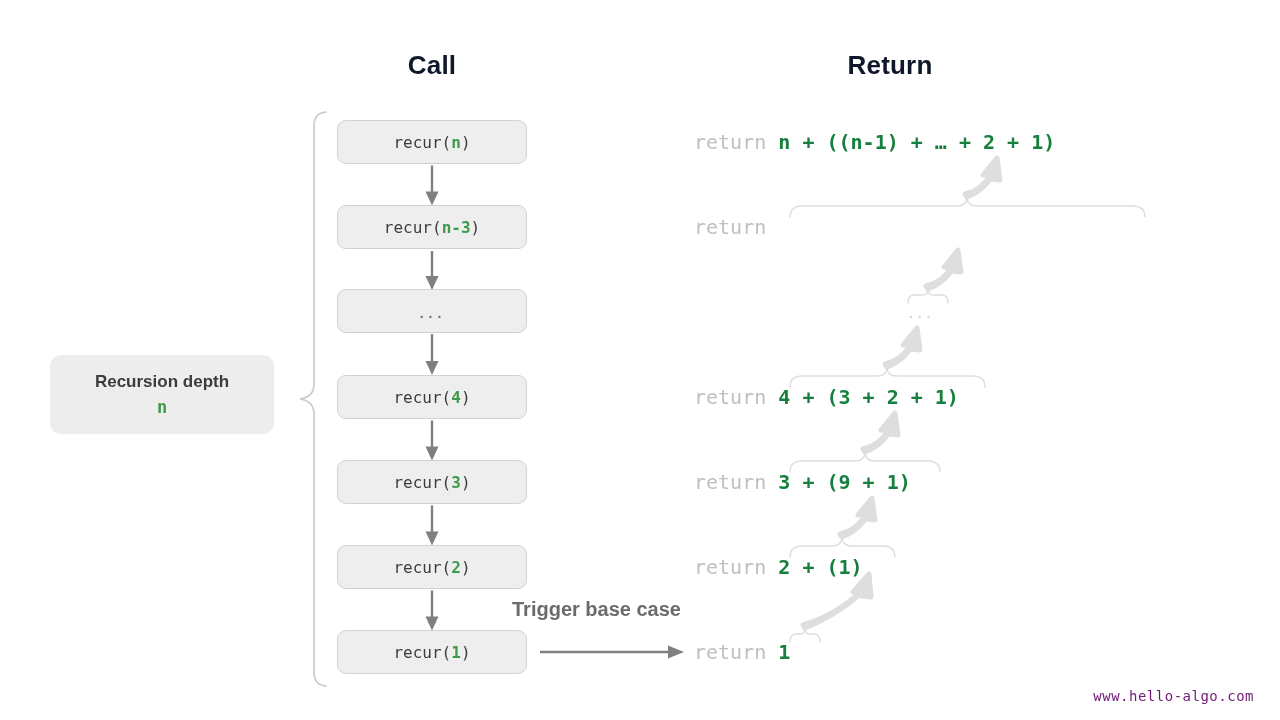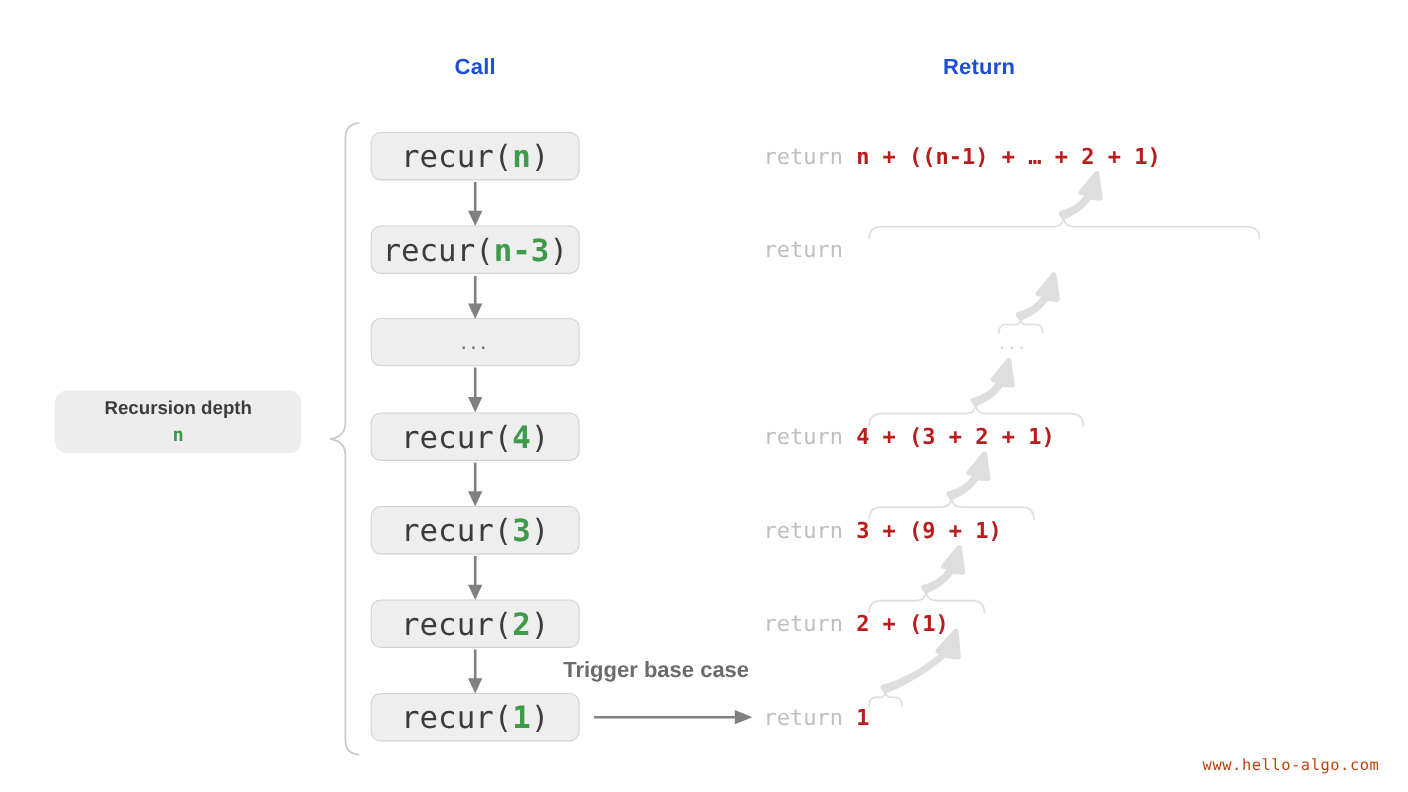--- a/index.html
+++ b/index.html
@@ -8,23 +8,23 @@
     background:#ffffff;
     font-family:"Liberation Sans",sans-serif;
     overflow:hidden;
   }
   #stage{position:relative;width:1280px;height:720px;}
 
   
   .col-header{
     position:absolute;
     font-family:"Liberation Sans",sans-serif;
-    font-size:20px;
+    font-size:26px;
     font-weight:bold;
-    color:#1d4ed8;
+    color:#0f172a;
     text-align:center;
     white-space:nowrap;
     letter-spacing:0.2px;
   }
   #header-call{left:332px;top:50px;width:200px;}
   #header-return{left:790px;top:50px;width:200px;}
 
   
   .call-box{
     position:absolute;
@@ -32,42 +32,42 @@
     width:190px;
     height:44px;
     box-sizing:border-box;
     background:#eeeeee;
     border:1.4px solid #d2d2d2;
     border-radius:9px;
     display:flex;
     align-items:center;
     justify-content:center;
     font-family:"DejaVu Sans Mono","Liberation Mono",monospace;
-    font-size:28px;
+    font-size:16px;
     color:#3c3c3c;
     letter-spacing:0px;
     white-space:pre;
   }
   .call-box .arg{color:#3f9a4b;font-weight:bold;}
   .call-box.ellipsis{
     font-family:"Liberation Sans",sans-serif;
     font-size:21px;
     color:#6d6d6d;
     letter-spacing:3px;
   }
 
   
   .down-arrow{position:absolute;left:414px;width:36px;height:44px;}
 
   
   #depth-brace{position:absolute;left:296px;top:110px;width:36px;height:578px;}
   #depth-label{
     position:absolute;
     left:50px;top:355px;
-    width:224px;height:57px;
+    width:224px;height:79px;
     background:#ededed;
     border-radius:11px;
     display:flex;
     flex-direction:column;
     align-items:center;
     justify-content:center;
     gap:5px;
   }
   #depth-label .title{
     font-size:17px;font-weight:bold;color:#3c3c3c;
@@ -94,36 +94,36 @@
     left:694px;
     height:30px;
     display:flex;
     align-items:center;
     font-family:"DejaVu Sans Mono","Liberation Mono",monospace;
     font-size:20px;
     white-space:pre;
     color:#bfbfbf;
   }
   .return-row .kw{color:#bfbfbf;}
-  .return-row .num{color:#b91c1c;font-weight:bold;text-align:right;}
+  .return-row .num{color:#15803d;font-weight:bold;text-align:right;}
   .return-row.dots{
     font-family:"Liberation Sans",sans-serif;
     font-size:21px;color:#d8d8d8;letter-spacing:3px;
   }
 
   
   #return-overlay{position:absolute;left:0;top:0;width:1280px;height:720px;pointer-events:none;}
 
   
   #watermark{
     position:absolute;
     right:26px;bottom:16px;
     font-family:"DejaVu Sans Mono","Liberation Mono",monospace;
     font-size:14px;
-    color:#c2410c;
+    color:#701a75;
     letter-spacing:0.5px;
     white-space:nowrap;
   }
 </style>
 </head>
 <body>
 
 <div id="stage">
 
   <div class="col-header" id="header-call">Call</div>

